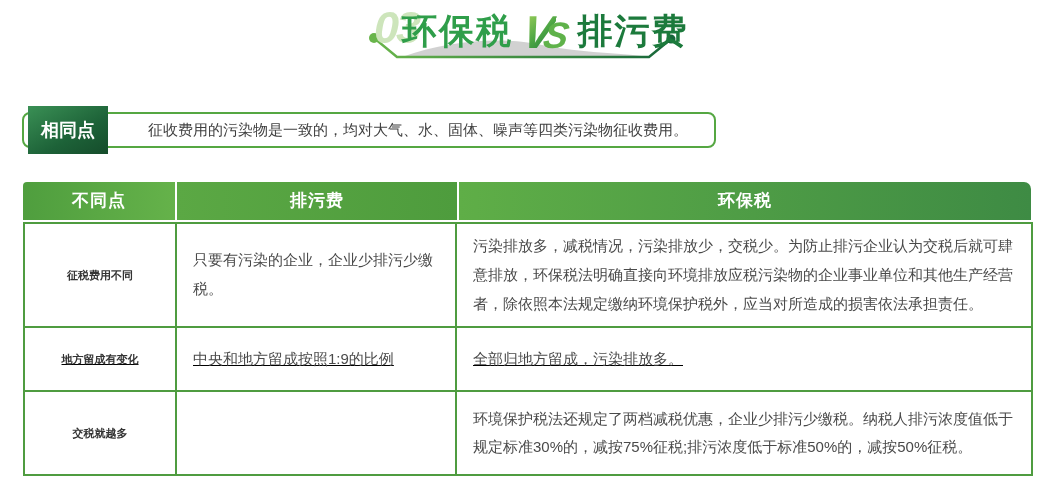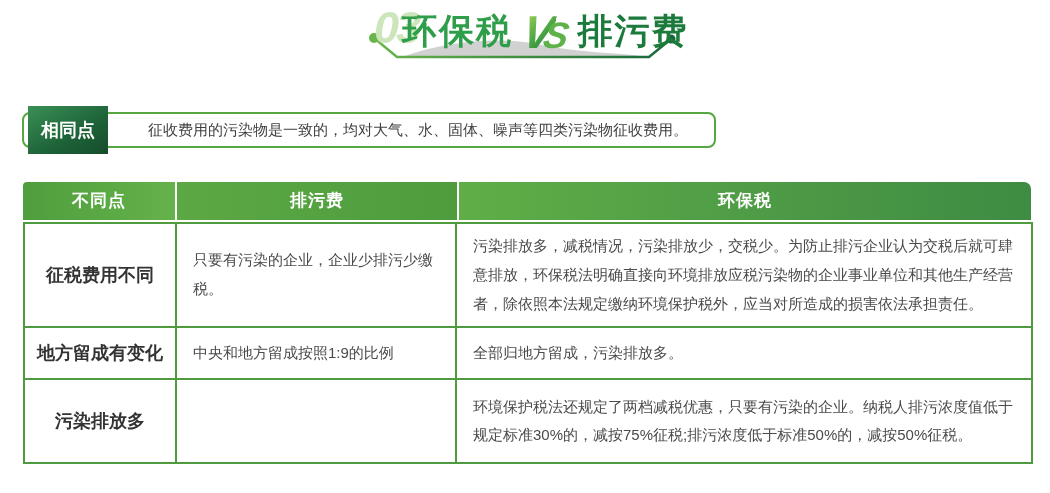--- a/index.html
+++ b/index.html
@@ -42,23 +42,23 @@
   .hc{
     height:38px;line-height:38px;text-align:center;color:#fff;
     font-size:17px;font-weight:bold;letter-spacing:1px;
   }
   .hc1{background:linear-gradient(to right,#4f9e3e,#65b24a);border-top-left-radius:4px;}
   .hc2{background:linear-gradient(to right,#5ba844,#4e9c3d);}
   .hc3{background:linear-gradient(to right,#5fae47,#3e8b44);border-top-right-radius:7px;}
   .cmp-body{border-collapse:collapse;table-layout:fixed;width:1008px;margin-top:2px;}
   .cmp-body td{border:2px solid #4f9c40;background:#fff;vertical-align:middle;}
   .cmp-body tr.r1{height:103px;}
-  .cmp-body tr.r2{height:52px;}
+  .cmp-body tr.r2{height:64px;text-decoration:underline;}
   .cmp-body tr.r3{height:84px;}
-  td.lab{text-align:center;font-weight:bold;font-size:18px;color:#333;padding:0 8px;}
+  td.lab{text-align:center;font-weight:bold;font-size:11px;color:#333;padding:0 8px;}
   td.txt{padding:8px 16px;font-size:15px;color:#4a4a4a;line-height:1.92;text-align:left;}
 </style>
 </head>
 <body>
 
 <div class="stage">
 
   <header class="title-band">
     <svg class="band-svg" width="1050" height="75" viewBox="0 0 1050 75">
       <defs>
@@ -115,21 +115,21 @@
         <td class="lab">征税费用不同</td>
         <td class="txt">只要有污染的企业，企业少排污少缴税。</td>
         <td class="txt">污染排放多，减税情况，污染排放少，交税少。为防止排污企业认为交税后就可肆意排放，环保税法明确直接向环境排放应税污染物的企业事业单位和其他生产经营者，除依照本法规定缴纳环境保护税外，应当对所造成的损害依法承担责任。</td>
       </tr>
       <tr class="r2">
         <td class="lab">地方留成有变化</td>
         <td class="txt">中央和地方留成按照1:9的比例</td>
         <td class="txt">全部归地方留成，污染排放多。</td>
       </tr>
       <tr class="r3">
-        <td class="lab">污染排放多</td>
+        <td class="lab">交税就越多</td>
         <td class="txt"></td>
-        <td class="txt">环境保护税法还规定了两档减税优惠，只要有污染的企业。纳税人排污浓度值低于规定标准30%的，减按75%征税;排污浓度低于标准50%的，减按50%征税。</td>
+        <td class="txt">环境保护税法还规定了两档减税优惠，企业少排污少缴税。纳税人排污浓度值低于规定标准30%的，减按75%征税;排污浓度低于标准50%的，减按50%征税。</td>
       </tr>
     </tbody>
       </table>
   </section>
 
 </div>
 
 </body></html>

